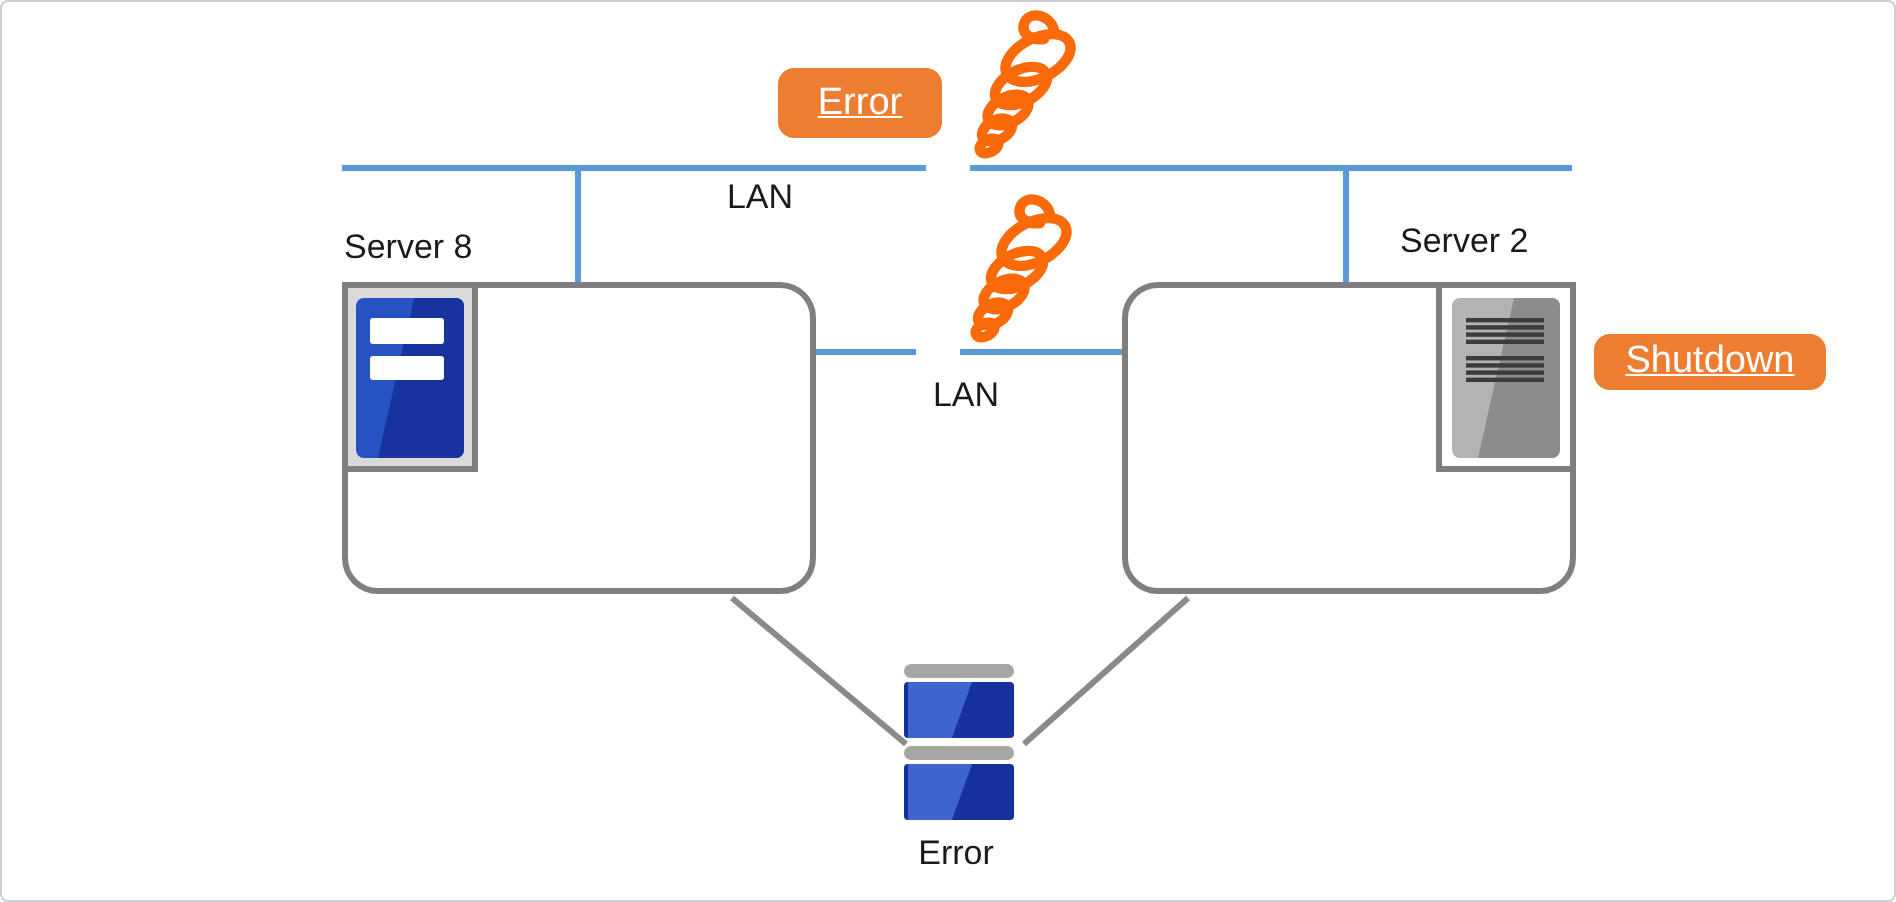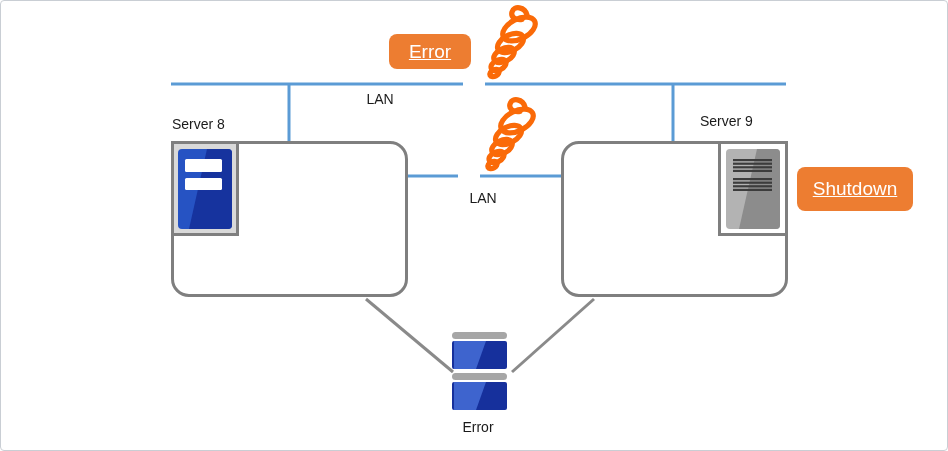--- a/index.html
+++ b/index.html
@@ -30,36 +30,36 @@
   .frame-s1 { left:170px; top:140px; width:68px; height:95px; background:var(--frame_fill); }
   .frame-s2 { left:717px; top:140px; width:70px; height:95px; background:#ffffff; }
 
   .disk-wrap { position:absolute; left:451px; top:331px; width:55px; height:80px; }
 
   .squiggle { position:absolute; width:68px; height:76px; }
   .squiggle-top { left:478px; top:4px; }
   .squiggle-mid { left:476px; top:96px; }
 
   .lbl {
-    position:absolute; color:var(--text_black); font-size:14px;
+    position:absolute; color:var(--text_black); font-size:17px;
     line-height:22px; white-space:nowrap;
   }
   .lbl-lan-top { left:354px; top:87px; width:50px; text-align:center; }
   .lbl-lan-mid { left:457px; top:186px; width:50px; text-align:center; }
   .lbl-server1 { left:171px; top:112px; }
   .lbl-server2 { left:699px; top:109px; }
   .lbl-disk    { left:437px; top:415px; width:80px; text-align:center; }
 
   .badge {
     position:absolute; background:var(--badge_orange); color:#ffffff;
     font-size:19px; border-radius:8px; display:flex;
     align-items:center; justify-content:center;text-decoration:underline;
   }
   .badge-error    { left:388px; top:33px;  width:82px;  height:35px; }
-  .badge-shutdown { left:796px; top:166px; width:116px; height:44px; }
+  .badge-shutdown { left:796px; top:166px; width:116px; height:28px; }
 
   .lan-line   { stroke:var(--lan_blue);  stroke-width:3; }
   .gray-line  { stroke:var(--line_gray); stroke-width:3; }
   .coil       { stroke:var(--squiggle_orange); stroke-width:5.2; fill:none;
                 stroke-linecap:round; }
 </style>
 </head>
 <body>
 
 <div class="canvas">
@@ -142,19 +142,19 @@
       <ellipse cx="31.5" cy="38" rx="14" ry="8" transform="rotate(-27 31.5 38)"></ellipse>
       <ellipse cx="25" cy="50" rx="11" ry="6.5" transform="rotate(-27 25 50)"></ellipse>
       <ellipse cx="19.5" cy="60" rx="8" ry="5" transform="rotate(-27 19.5 60)"></ellipse>
       <ellipse cx="15.5" cy="68" rx="5" ry="3.2" transform="rotate(-27 15.5 68)"></ellipse>
     </g>
   </svg>
 
   <div class="lbl lbl-lan-top">LAN</div>
   <div class="lbl lbl-lan-mid">LAN</div>
   <div class="lbl lbl-server1">Server 8</div>
-  <div class="lbl lbl-server2">Server 9</div>
+  <div class="lbl lbl-server2">Server 2</div>
   <div class="lbl lbl-disk">Error</div>
 
   <div class="badge badge-error">Error</div>
   <div class="badge badge-shutdown">Shutdown</div>
 
 </div>
 
 </body></html>

